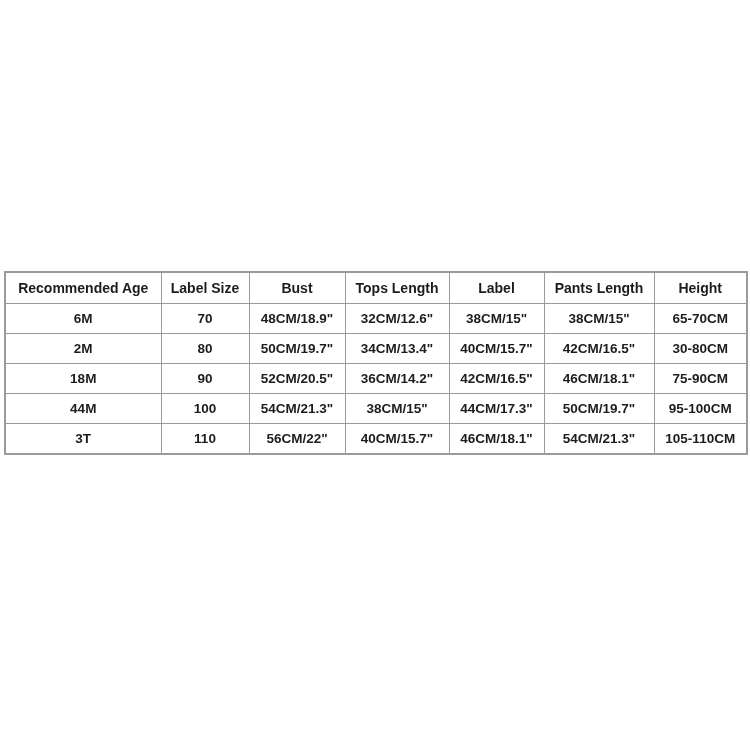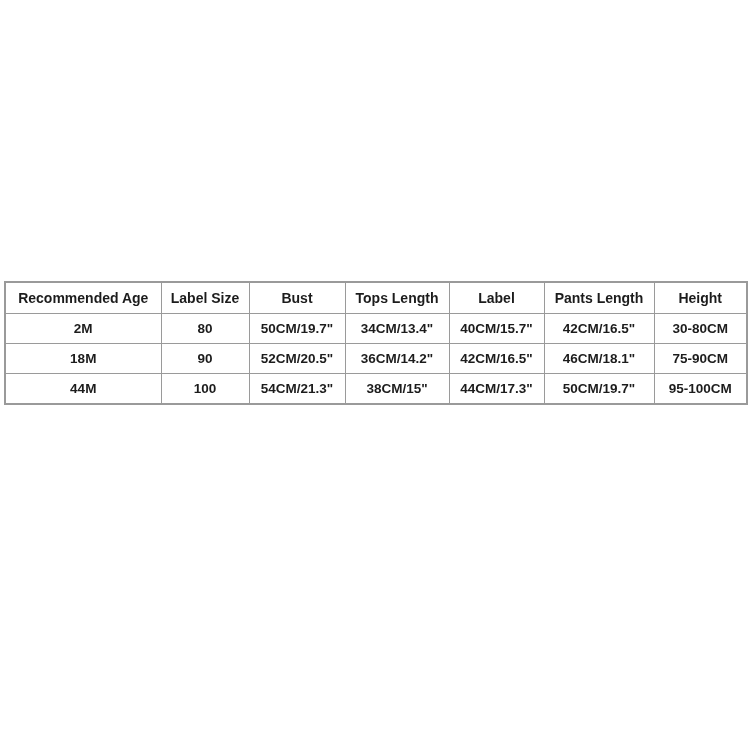--- a/index.html
+++ b/index.html
@@ -11,21 +11,21 @@
     position: relative;
     width: 750px;
     height: 750px;
     background: #ffffff;
     font-family: "Liberation Sans", sans-serif;
     overflow: hidden;
   }
   table.size-table {
     position: absolute;
     left: 4px;
-    top: 281px;
+    top: 271px;
     width: 742px;
     border-collapse: collapse;
     table-layout: fixed;
     border: 2px solid #9a9a9a;
   }
   table.size-table th,
   table.size-table td {
     border: 1px solid #9a9a9a;
     text-align: center;
     vertical-align: middle;
@@ -64,20 +64,29 @@
         <th>Label Size</th>
         <th>Bust</th>
         <th>Tops Length</th>
         <th>Label</th>
         <th>Pants Length</th>
         <th>Height</th>
       </tr>
     </thead>
     <tbody>
       <tr>
+        <td>6M</td>
+        <td>70</td>
+        <td>48CM/18.9"</td>
+        <td>32CM/12.6"</td>
+        <td>38CM/15"</td>
+        <td>38CM/15"</td>
+        <td>65-70CM</td>
+      </tr>
+      <tr>
         <td>2M</td>
         <td>80</td>
         <td>50CM/19.7"</td>
         <td>34CM/13.4"</td>
         <td>40CM/15.7"</td>
         <td>42CM/16.5"</td>
         <td>30-80CM</td>
       </tr>
       <tr>
         <td>18M</td>
@@ -90,15 +99,24 @@
       </tr>
       <tr>
         <td>44M</td>
         <td>100</td>
         <td>54CM/21.3"</td>
         <td>38CM/15"</td>
         <td>44CM/17.3"</td>
         <td>50CM/19.7"</td>
         <td>95-100CM</td>
       </tr>
+      <tr>
+        <td>3T</td>
+        <td>110</td>
+        <td>56CM/22"</td>
+        <td>40CM/15.7"</td>
+        <td>46CM/18.1"</td>
+        <td>54CM/21.3"</td>
+        <td>105-110CM</td>
+      </tr>
     </tbody>
   </table>
 </div>
 
 </body></html>

